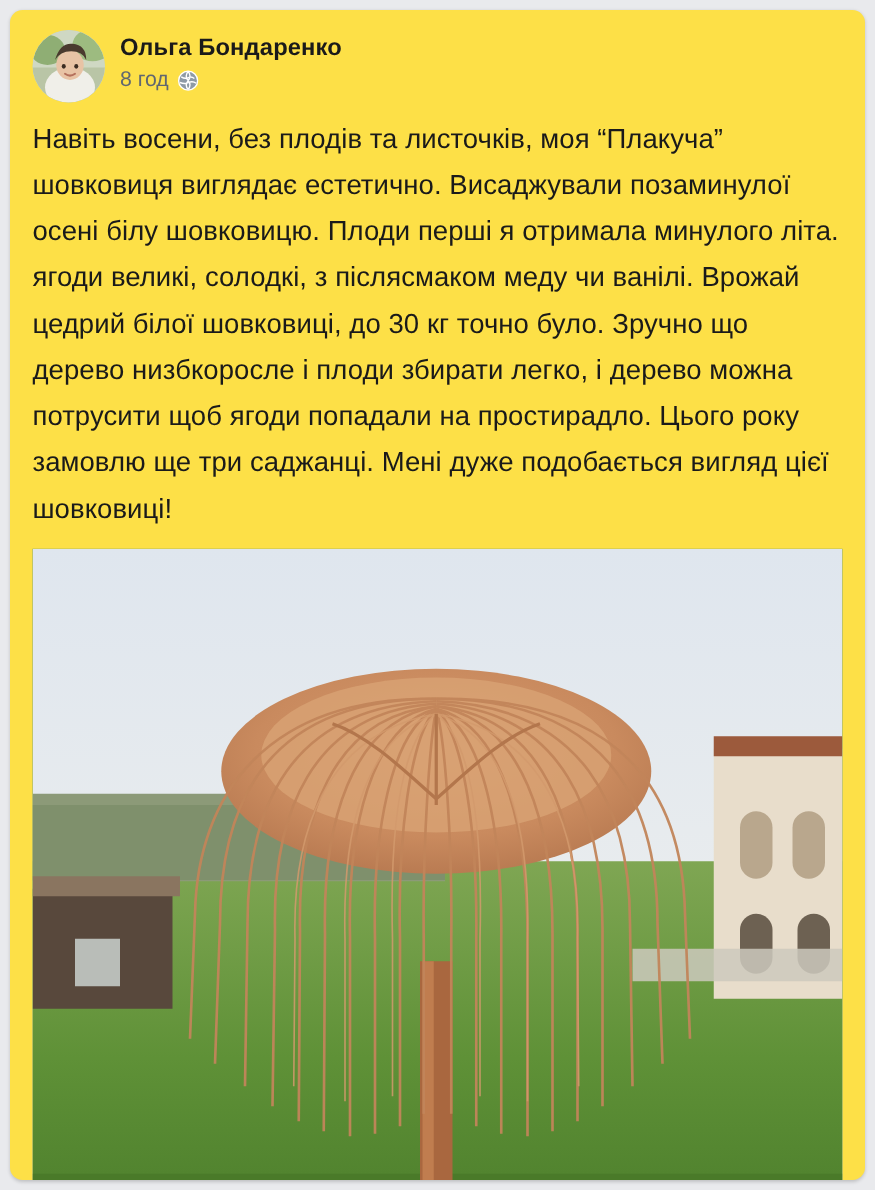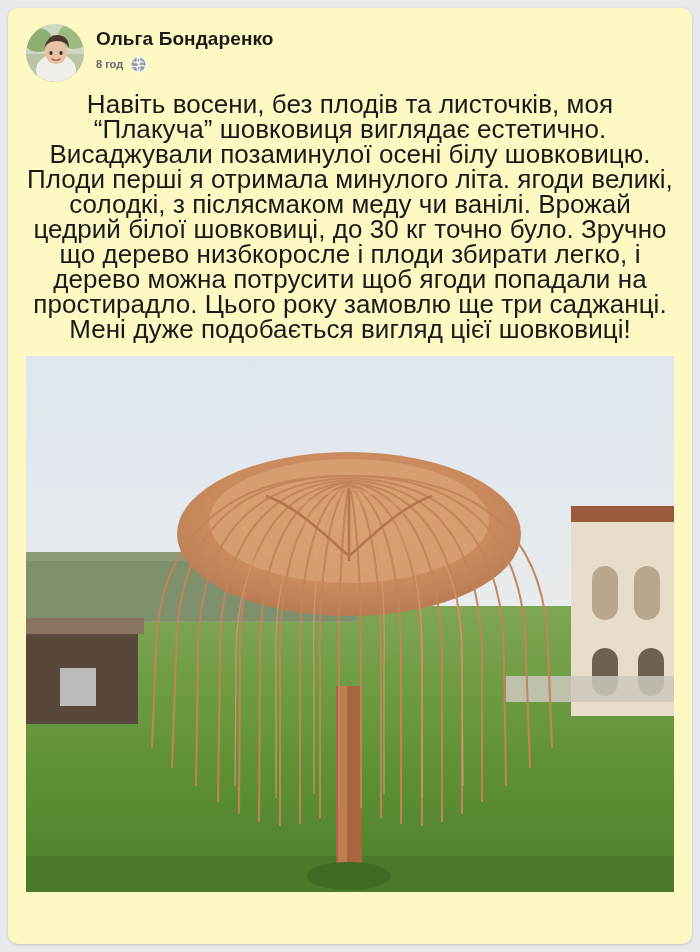--- a/index.html
+++ b/index.html
@@ -9,21 +9,21 @@
     width: 700px;
     height: 952px;
     font-family: "Liberation Sans", sans-serif;
   }
   #post-card {
     position: absolute;
     left: 8px;
     top: 8px;
     width: 684px;
     height: 936px;
-    background: #fef9c3;
+    background: #fde047;
     border-radius: 10px;
     box-shadow: 0 1px 3px rgba(0,0,0,0.18);
     overflow: hidden;
     box-sizing: border-box;
   }
   .post-header {
     display: flex;
     align-items: flex-start;
     padding: 16px 18px 4px 18px;
   }
@@ -50,38 +50,36 @@
     color: #1a1a1a;
     line-height: 22px;
     letter-spacing: 0.1px;
   }
   .meta-row {
     display: flex;
     align-items: center;
     margin-top: 5px;
   }
   .timestamp {
-    font-size: 11px;
+    font-size: 17px;
     color: #606770;
     line-height: 18px;
-    font-weight: bold;
   }
   .globe-icon {
     margin-left: 7px;
     width: 17px;
     height: 17px;
     display: inline-block;
   }
   .post-body {
     padding: 6px 18px 4px 18px;
-    font-size: 26px;
-    line-height: 25px;
+    font-size: 22px;
+    line-height: 37px;
     color: #1a1a1a;
     letter-spacing: 0.05px;
-    text-align: center;
   }
   .photo-wrap {
     margin: 10px 18px 0 18px;
     height: 536px;
     position: relative;
     overflow: hidden;
     background: #7fa05a;
   }
   .photo-wrap svg { display: block; }
   .footer {

